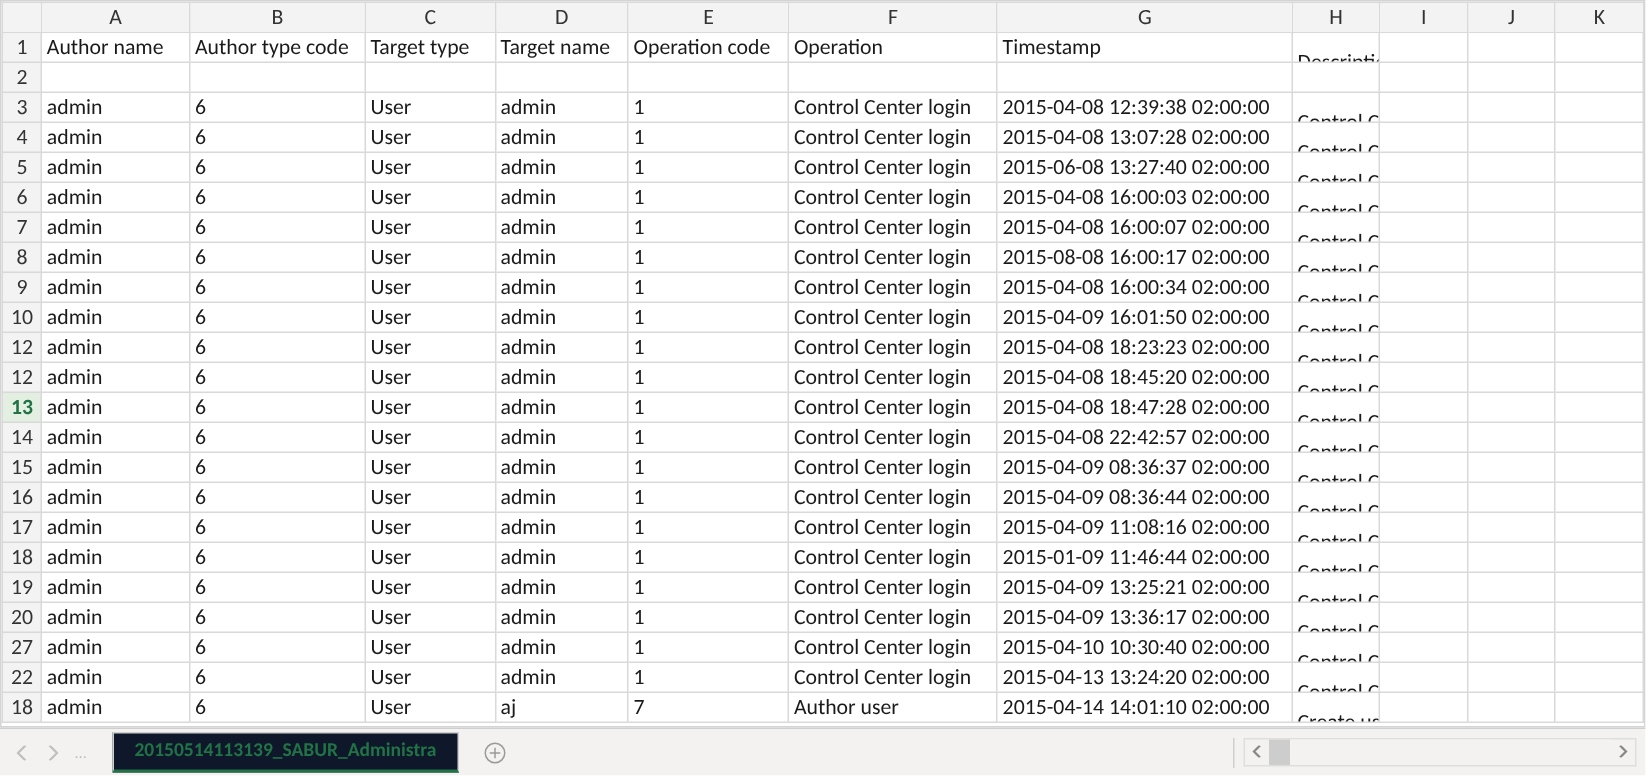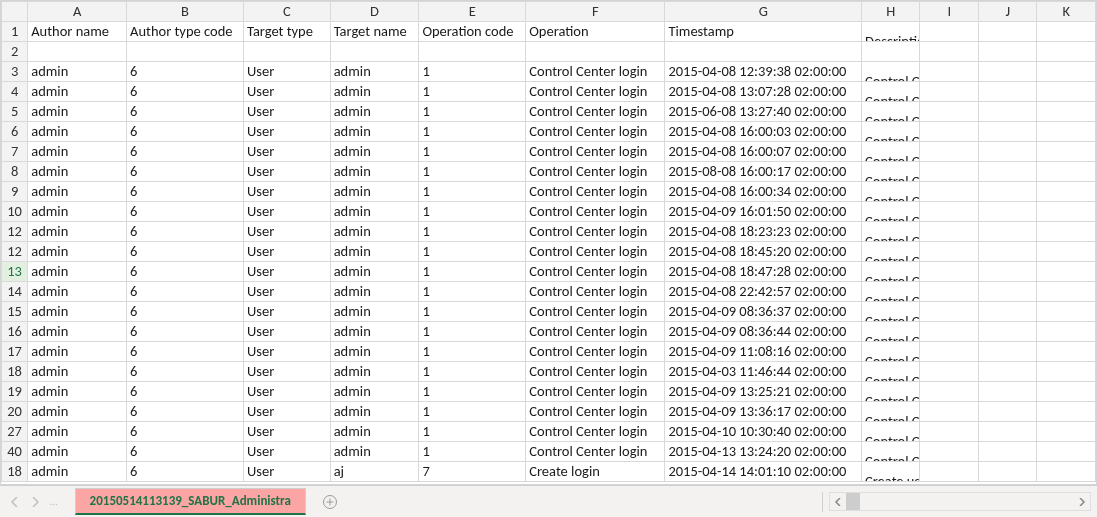--- a/index.html
+++ b/index.html
@@ -52,20 +52,21 @@
   table.grid .rowhdr {
     background: #f3f3f3;
     text-align: center;
     width: 26px;
     min-width: 26px;
     color: #333;
   }
   table.grid .rowhdr.selected {
     color: #217346;
     background: #e2efe1;
+    font-weight: bold;
   }
   .num { text-align: right; }
   
   col.c-row { width: 26px; }
   col.c-A { width: 98px; }
   col.c-B { width: 116px; }
   col.c-C { width: 86px; }
   col.c-D { width: 88px; }
   col.c-E { width: 106px; }
   col.c-F { width: 138px; }
@@ -104,21 +105,21 @@
     height: 16px;
     display: inline-flex;
     align-items: center;
     justify-content: center;
     color: #bfbfbf;
   }
   .tab {
     height: 24px;
     line-height: 24px;
     padding: 0 14px;
-    background: #fca5a5;
+    background: #0f172a;
     border: 1px solid #cfcfcf;
     border-bottom: 2px solid #217346;
     color: #217346;
     font-weight: 600;
     margin-left: 4px;
     max-width: 300px;
     overflow: hidden;
     white-space: nowrap;
   }
   .add-sheet {
@@ -480,21 +481,21 @@
           <td></td>
         </tr>
         <tr>
           <td class="rowhdr">18</td>
           <td>admin</td>
           <td class="num">6</td>
           <td>User</td>
           <td>admin</td>
           <td class="num">1</td>
           <td>Control Center login</td>
-          <td>2015-04-03 11:46:44 02:00:00</td>
+          <td>2015-01-09 11:46:44 02:00:00</td>
           <td class="spill spill-wrap">
             <span class="spill-inner">Control Center login of user "admin".</span>
           </td>
           <td></td>
           <td></td>
           <td></td>
         </tr>
         <tr>
           <td class="rowhdr">19</td>
           <td>admin</td>
@@ -537,21 +538,21 @@
           <td>Control Center login</td>
           <td>2015-04-10 10:30:40 02:00:00</td>
           <td class="spill spill-wrap">
             <span class="spill-inner">Control Center login of user "admin".</span>
           </td>
           <td></td>
           <td></td>
           <td></td>
         </tr>
         <tr>
-          <td class="rowhdr">40</td>
+          <td class="rowhdr">22</td>
           <td>admin</td>
           <td class="num">6</td>
           <td>User</td>
           <td>admin</td>
           <td class="num">1</td>
           <td>Control Center login</td>
           <td>2015-04-13 13:24:20 02:00:00</td>
           <td class="spill spill-wrap">
             <span class="spill-inner">Control Center login of user "admin".</span>
           </td>
@@ -559,21 +560,21 @@
           <td></td>
           <td></td>
         </tr>
         <tr>
           <td class="rowhdr">18</td>
           <td>admin</td>
           <td class="num">6</td>
           <td>User</td>
           <td>aj</td>
           <td class="num">7</td>
-          <td>Create login</td>
+          <td>Author user</td>
           <td>2015-04-14 14:01:10 02:00:00</td>
           <td class="spill spill-wrap">
             <span class="spill-inner">Create user "aj" in folder "BIURO".</span>
           </td>
           <td></td>
           <td></td>
           <td></td>
         </tr>
       </tbody>
   </table>

